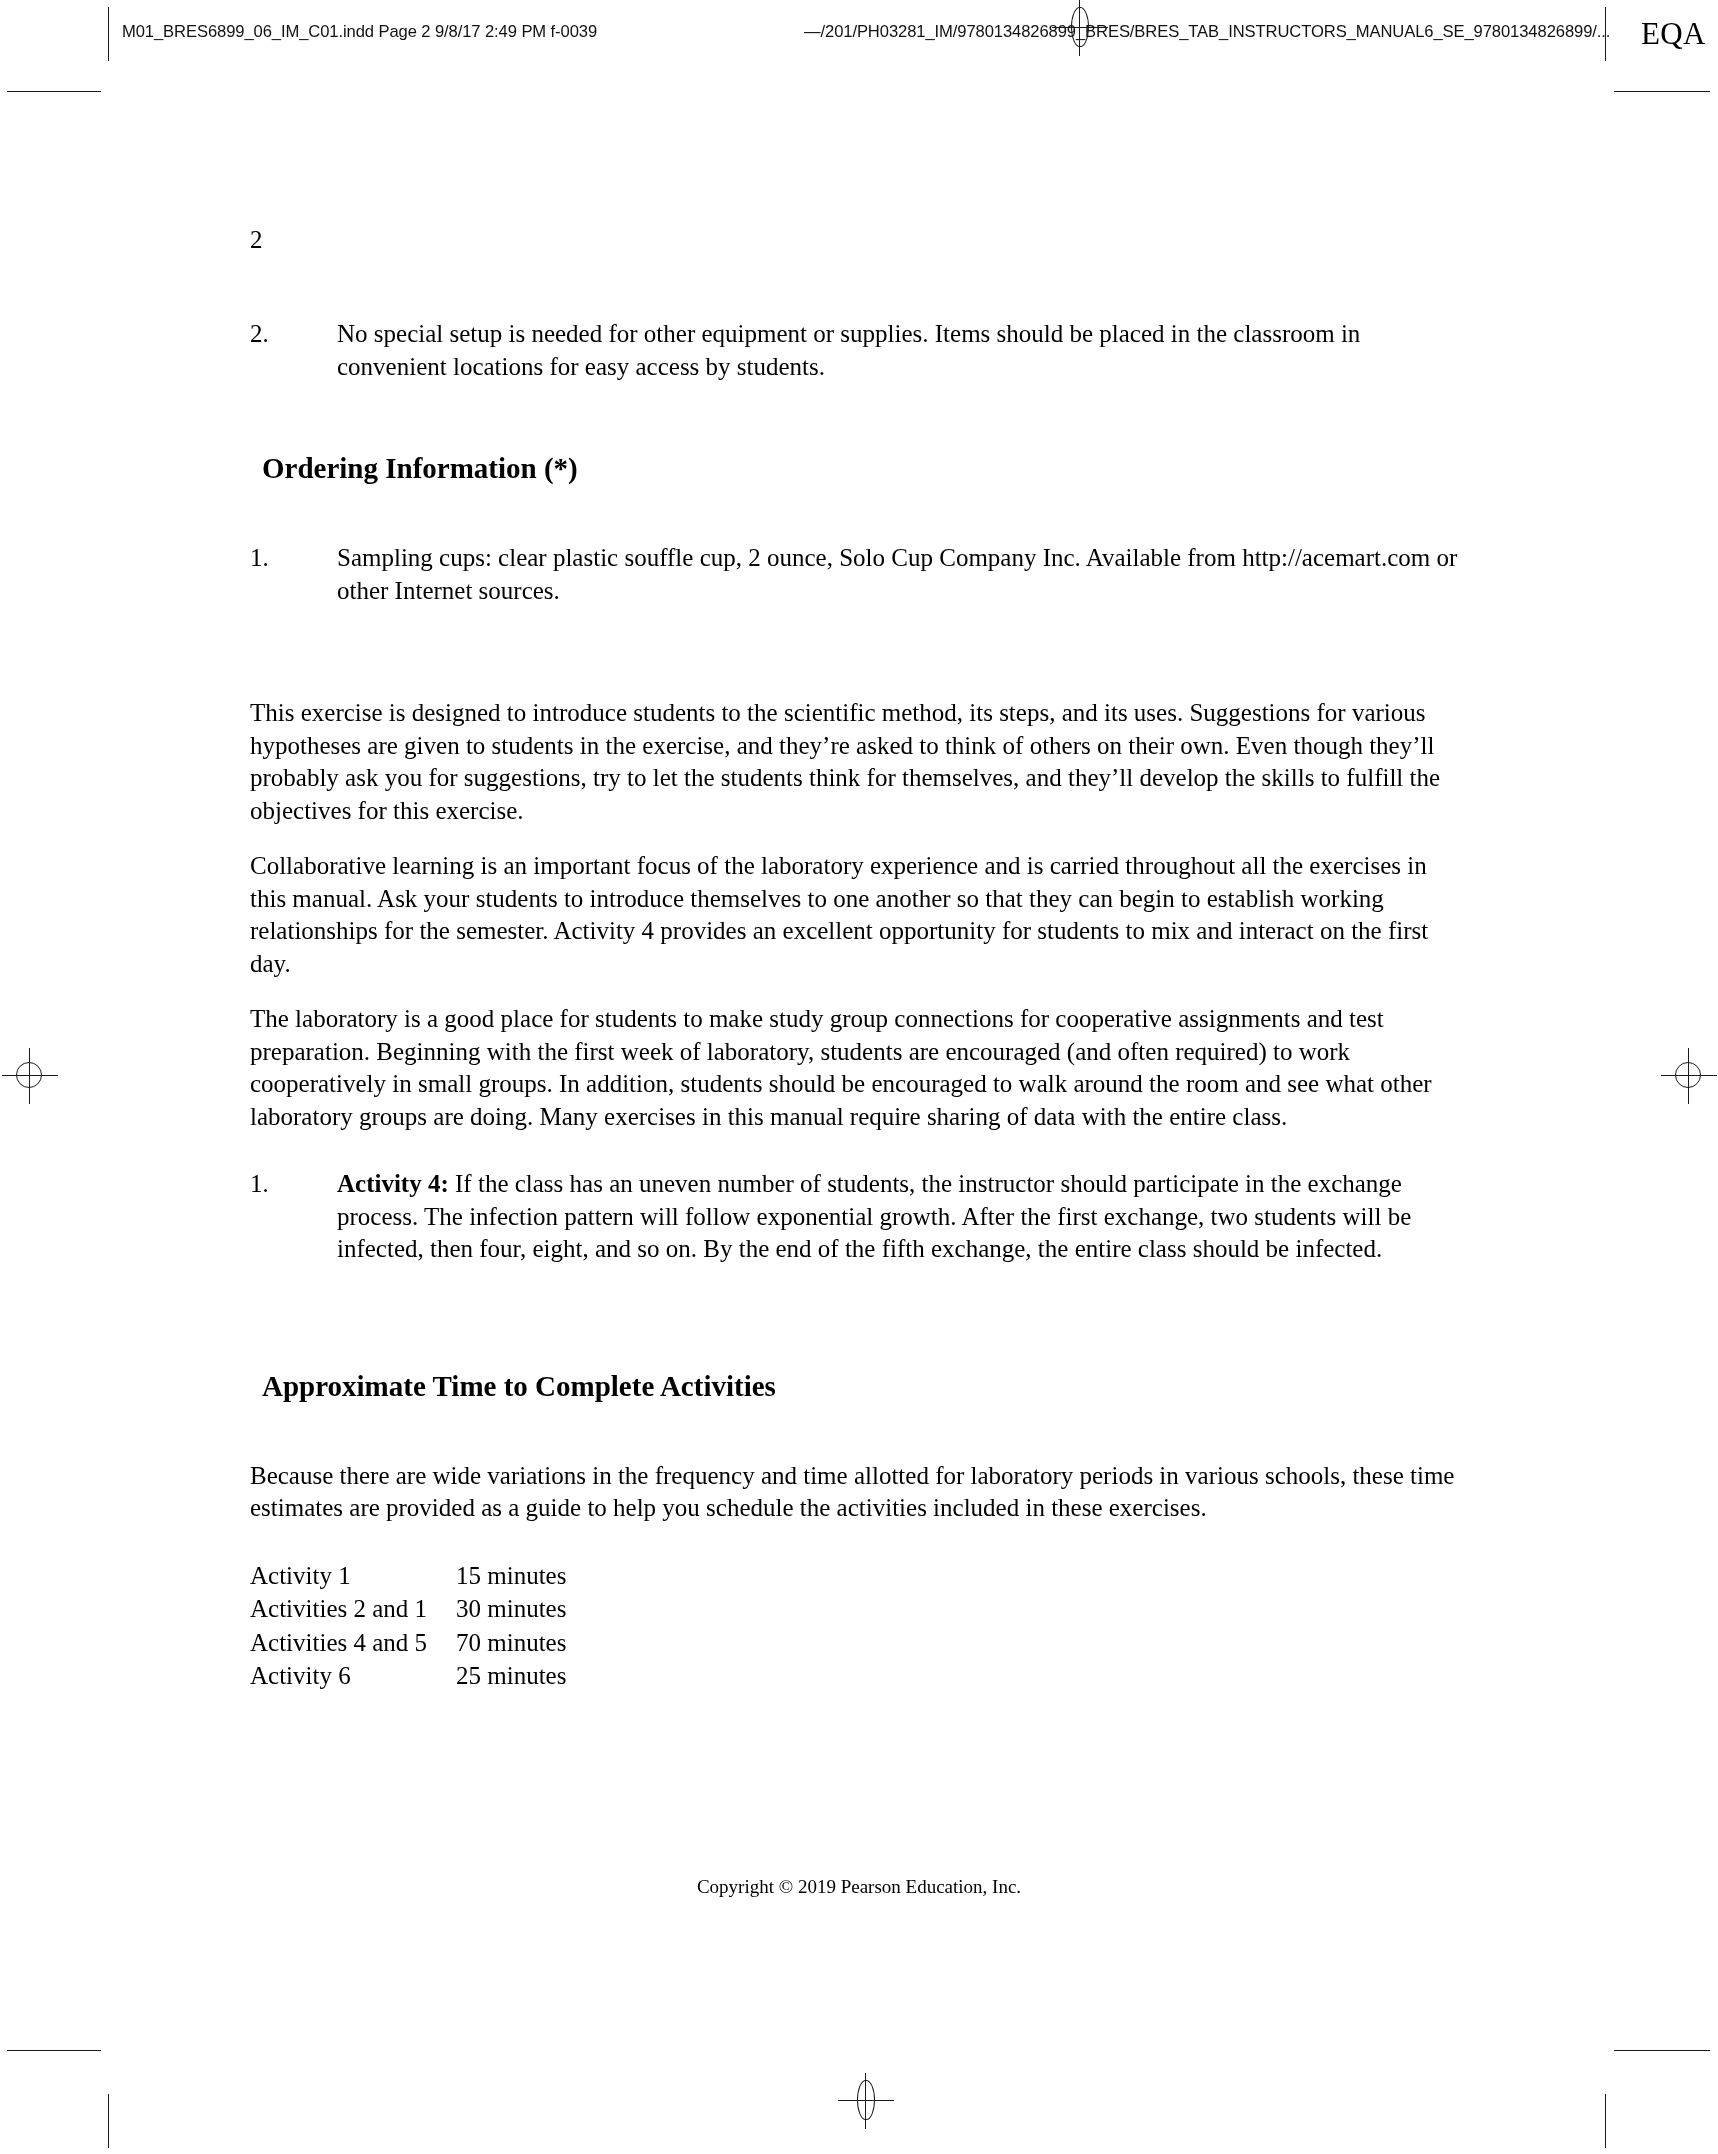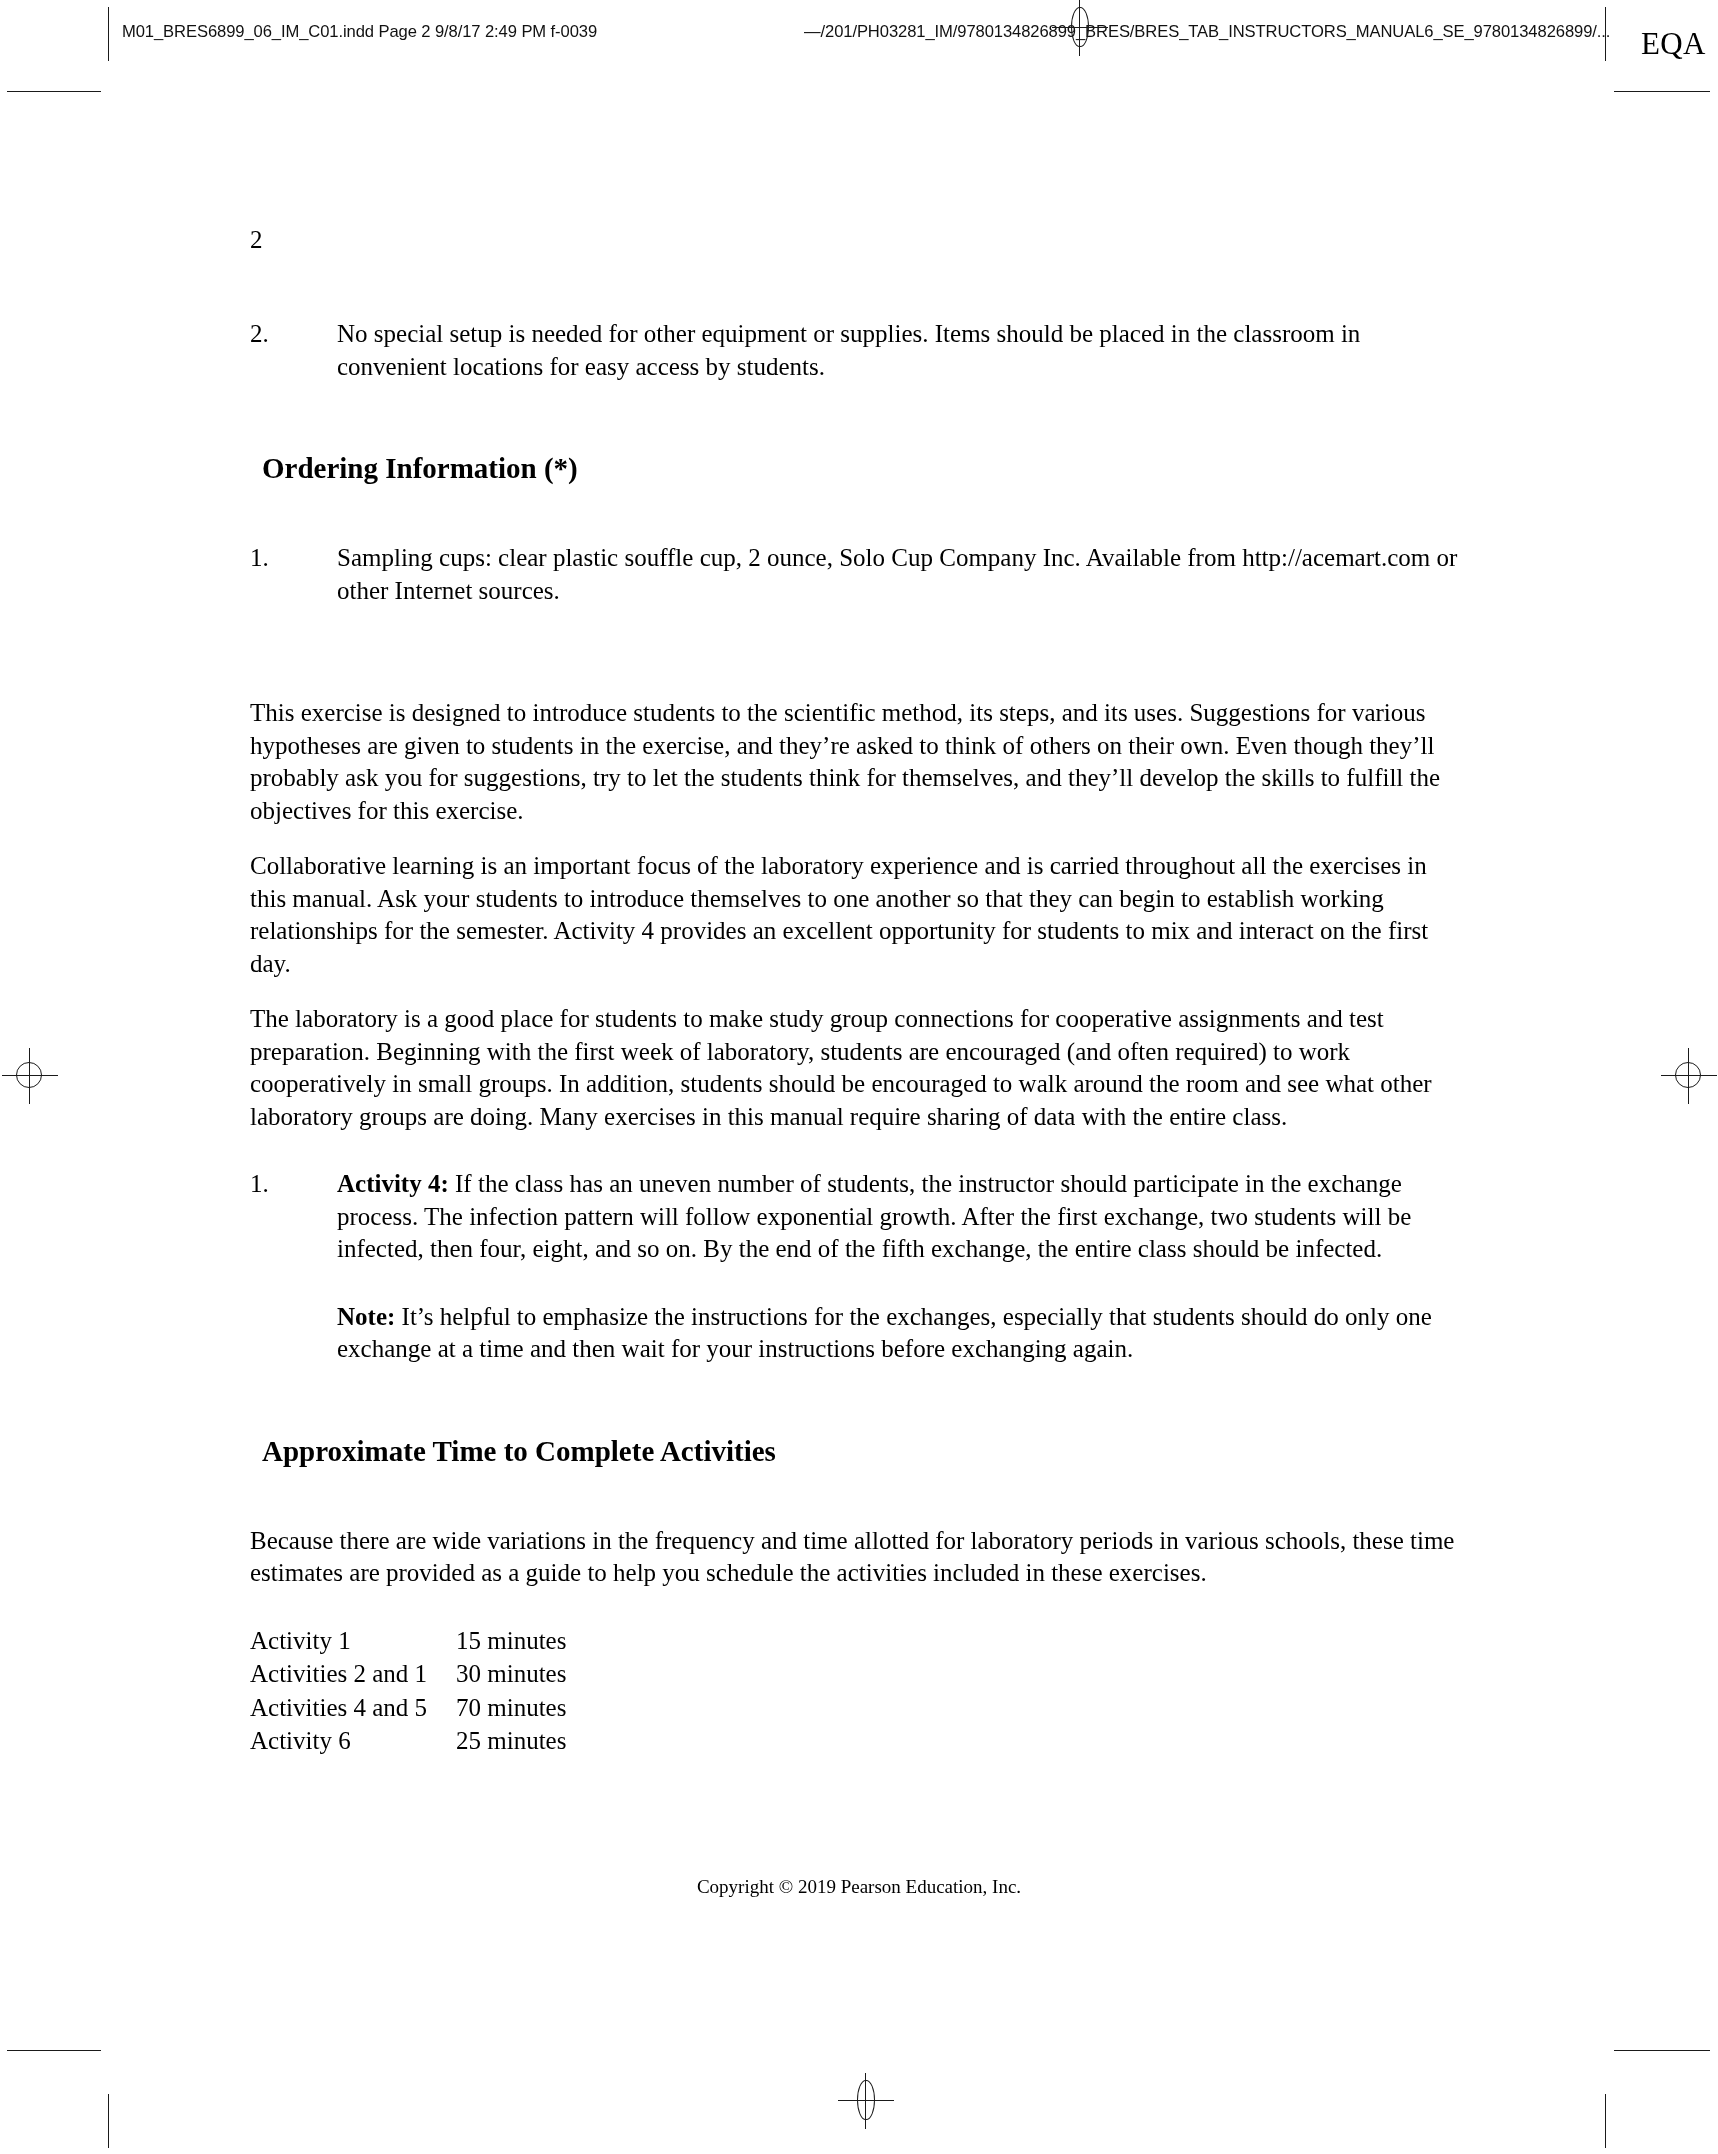--- a/index.html
+++ b/index.html
@@ -25,21 +25,21 @@
     letter-spacing: -0.1px;
     white-space: nowrap;
     color: #111111;
     top: 22px;
   }
   .slug-left  { left: 122px; }
   .slug-right { left: 804px; }
 
   .eqa {
     position: absolute;
-    top: 26px;
+    top: 16px;
     right: 12.2px;
     font-family: "Liberation Serif", serif;
     font-size: 31px;
     letter-spacing: 0.4px;
     color: #000000;
   }
 
   
   .rule {
     position: absolute;
@@ -241,23 +241,20 @@
 
     <div class="gap-md"></div>
 
     <div class="numitem">
       <span class="num">1.</span>
       <span class="txt"><b>Activity 4:</b> <span>If the class has an uneven number of students, the instructor should participate in the exchange process. The infection pattern will follow exponential growth. After the first exchange, two students will be infected, then four, eight, and so on. By the end of the fifth exchange, the entire class should be infected.</span></span>
     </div>
 
     <div class="gap-md"></div>
 
-    <div class="subnote">
-      <b>Note:</b> <span>It’s helpful to emphasize the instructions for the exchanges, especially that students should do only one exchange at a time and then wait for your instructions before exchanging again.</span>
-    </div>
 
     <div class="gap-xl"></div>
 
     <h2 class="heading">Approximate Time to Complete Activities</h2>
 
     <div class="gap-lg"></div>
 
     <p class="para">Because there are wide variations in the frequency and time allotted for laboratory periods in various schools, these time estimates are provided as a guide to help you schedule the activities included in these exercises.</p>
 
     <div class="gap-md"></div>

